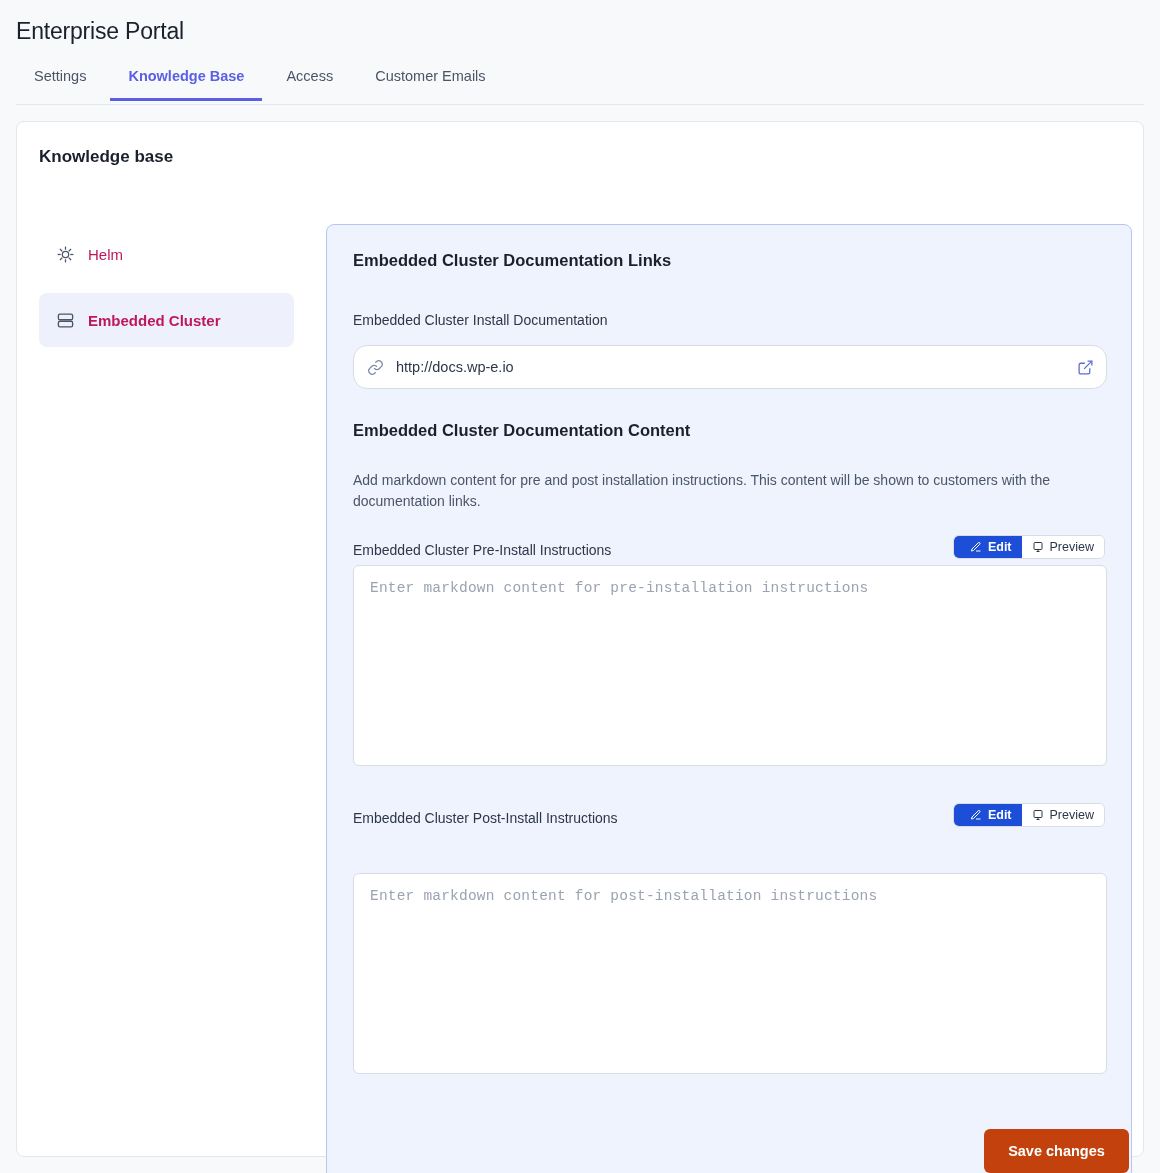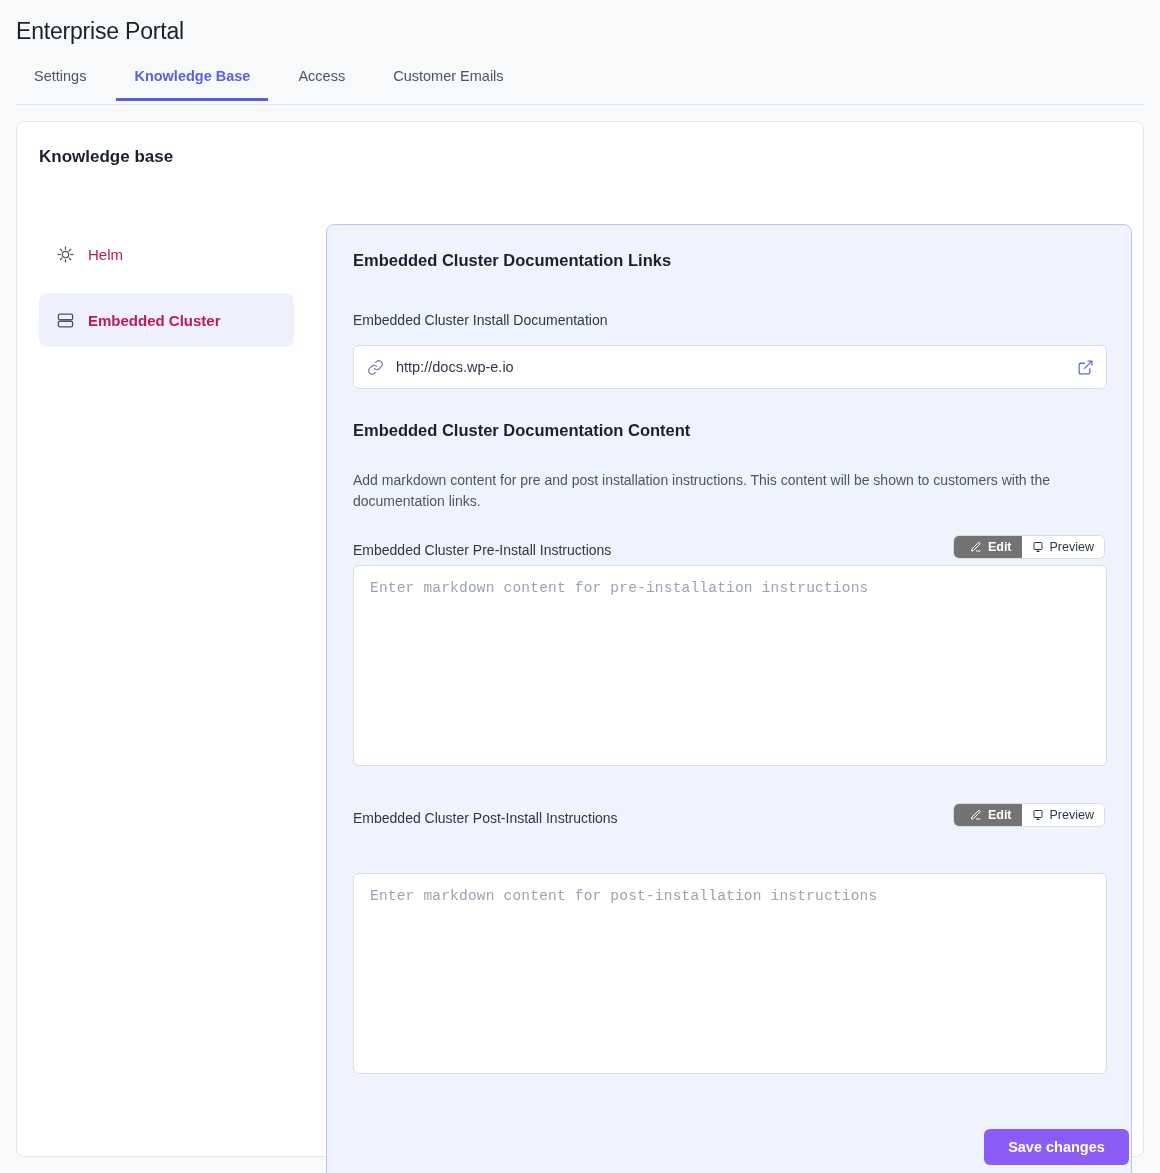--- a/index.html
+++ b/index.html
@@ -31,21 +31,21 @@
     color: #1a202c;
     letter-spacing: -0.2px;
   }
 
   .tabs {
     position: absolute;
     left: 16px;
     top: 60px;
     display: flex;
     align-items: flex-end;
-    gap: 12px;
+    gap: 6px;
   }
   .tab {
     padding: 8px 18px 14px 18px;
     font-size: 14.5px;
     color: #4a5568;
     cursor: pointer;
     border-bottom: 3px solid transparent;
     white-space: nowrap;
   }
   .tab.active {
@@ -157,21 +157,21 @@
 
   
   .url-row {
     position: absolute;
     left: 26px;
     top: 120px;
     width: 754px;
     height: 44px;
     background: #ffffff;
     border: 1px solid #d7dce5;
-    border-radius: 6px;
+    border-radius: 14px;
     display: flex;
     align-items: center;
     padding: 0 12px;
   }
   .url-link-icon {
     width: 18px;
     height: 18px;
     color: #7c8aa5;
     flex: 0 0 auto;
     display: flex;
@@ -211,21 +211,21 @@
     align-items: center;
     gap: 6px;
     padding: 0 10px;
     font-size: 12.5px;
     color: #2d3748;
     cursor: pointer;
     background: #ffffff;
     height: 100%;
   }
   .toggle-btn.active {
-    background: #737373;
+    background: #1d4ed8;
     color: #ffffff;
     font-weight: bold;
     padding-left: 16px;
   }
   .toggle-btn svg { display: block; }
 
   
   .ta {
     position: absolute;
     left: 26px;
@@ -242,22 +242,22 @@
     letter-spacing: 0.2px;
   }
   .ta::placeholder { color: #9aa3b2; }
 
   
   .save-btn {
     position: absolute;
     left: 967px;
     top: 1007px;
     width: 145px;
-    height: 36px;
-    background: #8b5cf6;
+    height: 44px;
+    background: #c2410c;
     color: #ffffff;
     font-size: 14.5px;
     font-weight: bold;
     border: none;
     border-radius: 6px;
     cursor: pointer;
   }
 </style>
 </head>
 <body>

